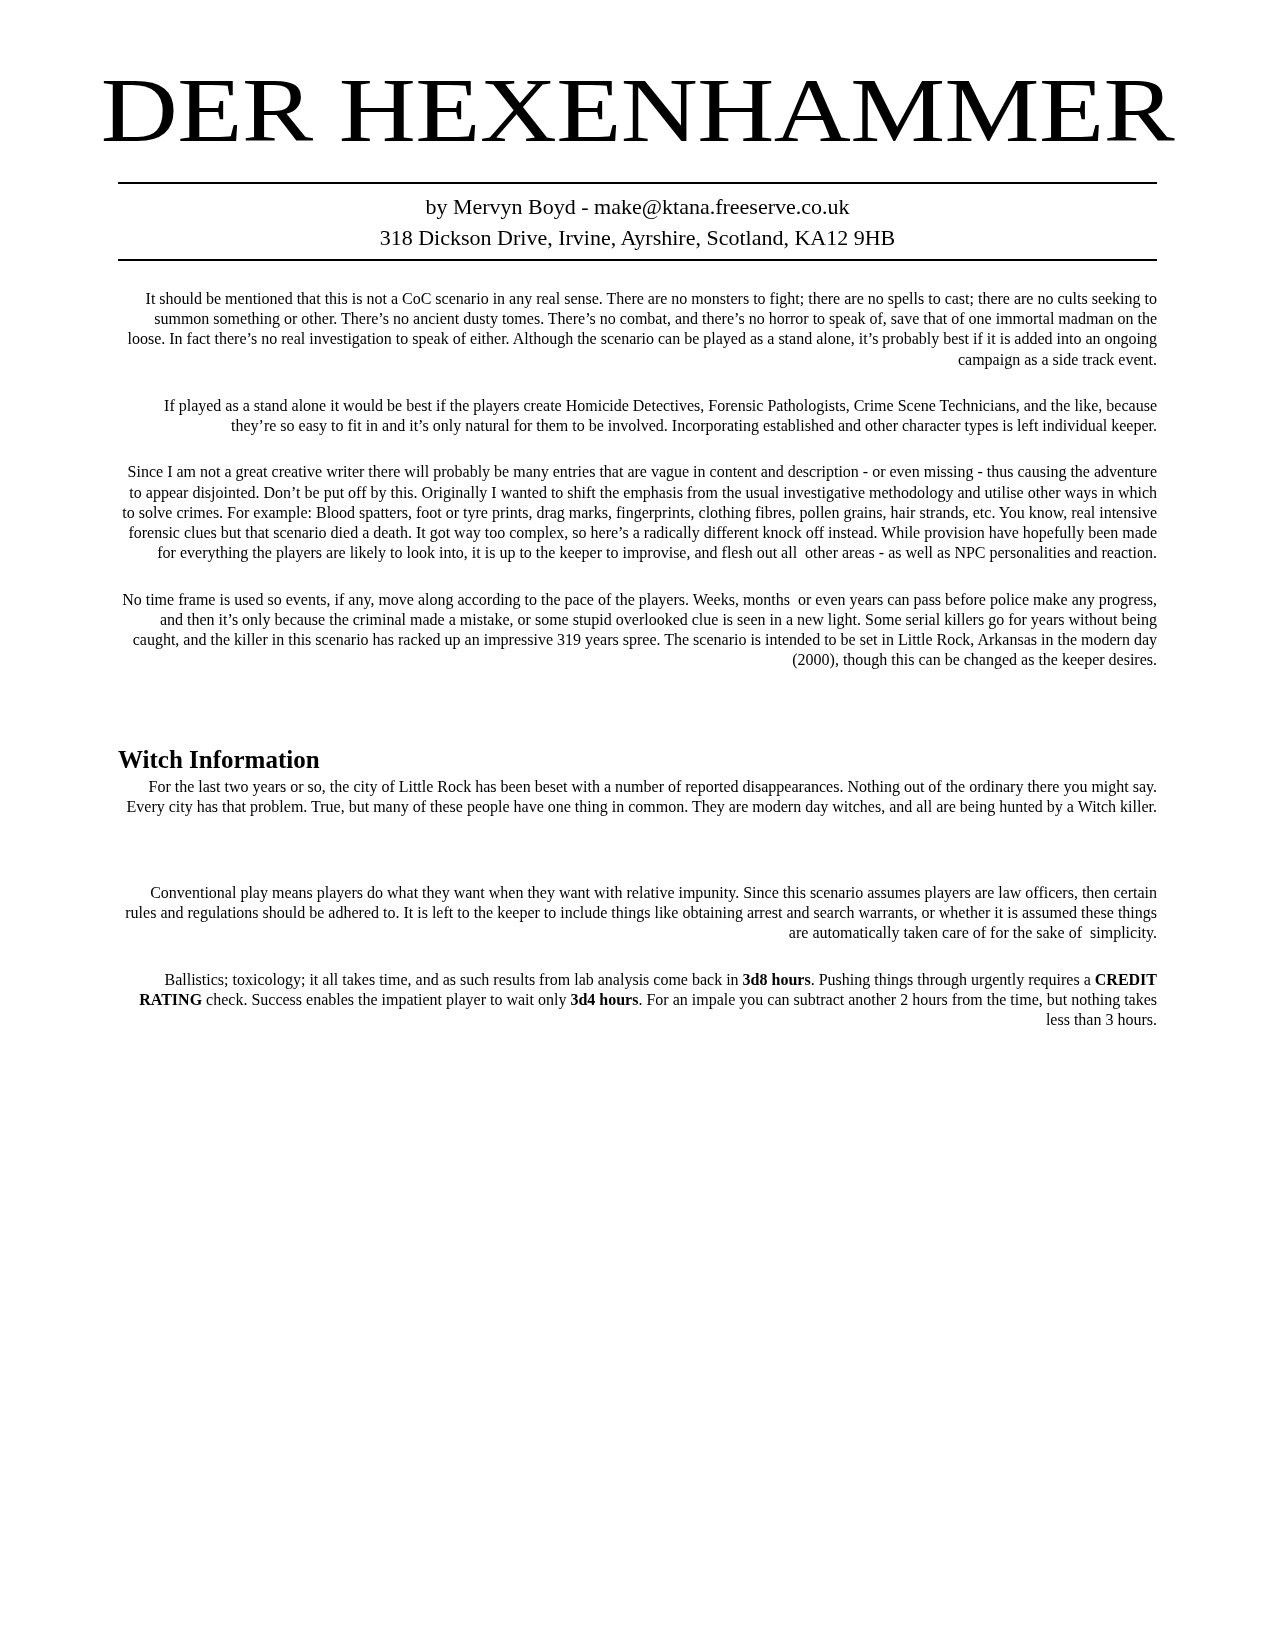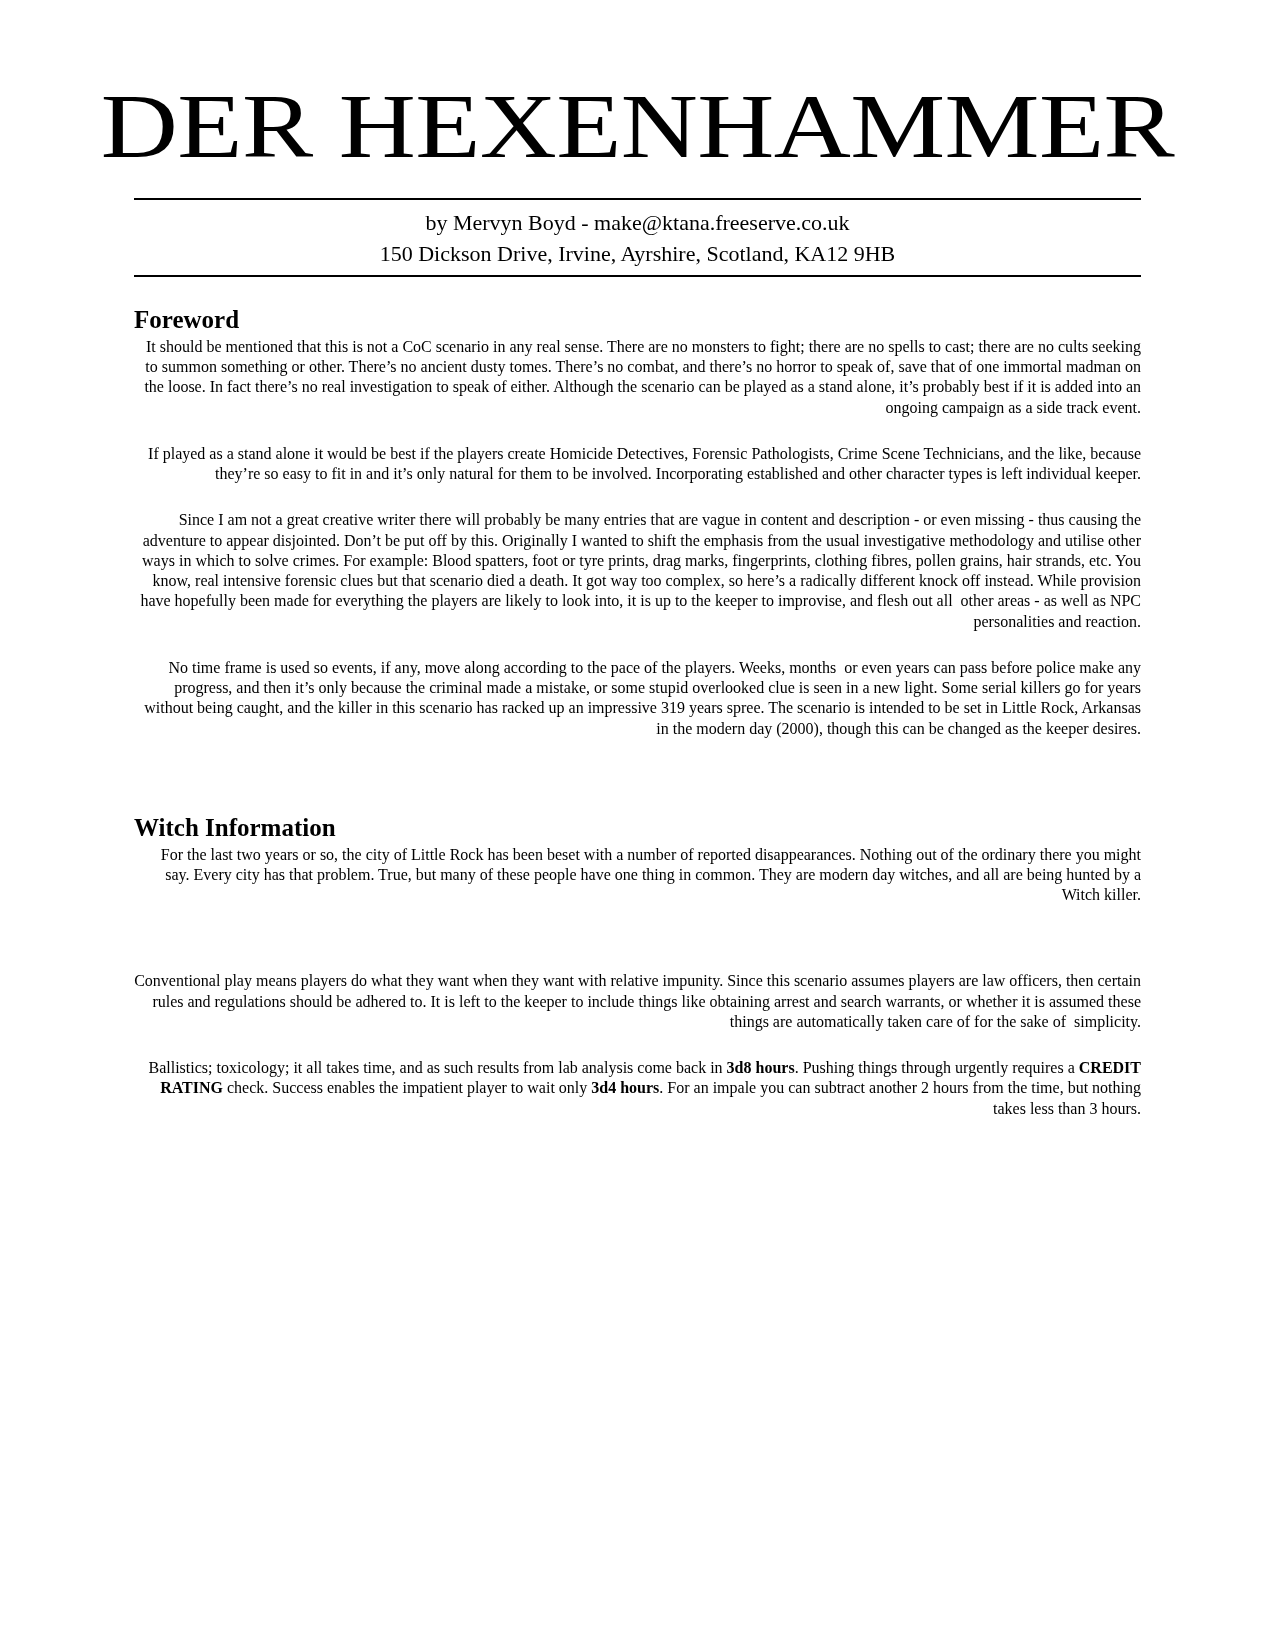--- a/index.html
+++ b/index.html
@@ -13,21 +13,21 @@
     font-family: "Liberation Serif", "DejaVu Serif", serif;
     color: #000000;
     -webkit-font-smoothing: antialiased;
   }
 
   .page {
     position: relative;
     width: 1275px;
     height: 1650px;
     box-sizing: border-box;
-    padding: 16px;
+    padding: 0;
     overflow: hidden;
   }
 
   
   .masthead {
     margin: 0;
     padding: 0 118px 0 118px;
   }
 
   .doc-title {
@@ -97,30 +97,29 @@
 
 <div class="page">
 
   <div class="masthead">
     <h1 class="doc-title">DER HEXENHAMMER</h1>
 
     <hr class="rule rule-top">
 
     <div class="byline-block">
       <p class="byline-line">by Mervyn Boyd - make@ktana.freeserve.co.uk</p>
-      <p class="byline-line">150 Dickson Drive, Irvine, Ayrshire, Scotland, KA12 9HB</p>
+      <p class="byline-line">318 Dickson Drive, Irvine, Ayrshire, Scotland, KA12 9HB</p>
     </div>
 
     <hr class="rule rule-bottom">
   </div>
 
   <div class="content">
 
     <section>
-      <h2 class="section-heading">Foreword</h2>
 
       <p class="body-text">It should be mentioned that this is not a CoC scenario in any real sense. There are no monsters to fight; there are no spells to cast; there are no cults seeking to summon something or other. There’s no ancient dusty tomes. There’s no combat, and there’s no horror to speak of, save that of one immortal madman on the loose. In fact there’s no real investigation to speak of either. Although the scenario can be played as a stand alone, it’s probably best if it is added into an ongoing campaign as a side track event.</p>
       <div class="para-gap"></div>
 
       <p class="body-text">If played as a stand alone it would be best if the players create Homicide Detectives, Forensic Pathologists, Crime Scene Technicians, and the like, because they’re so easy to fit in and it’s only natural for them to be involved. Incorporating established and other character types is left individual keeper.</p>
       <div class="para-gap"></div>
 
       <p class="body-text">Since I am not a great creative writer there will probably be many entries that are vague in content and description - or even missing - thus causing the adventure to appear disjointed. Don’t be put off by this. Originally I wanted to shift the emphasis from the usual investigative methodology and utilise other ways in which to solve crimes. For example: Blood spatters, foot or tyre prints, drag marks, fingerprints, clothing fibres, pollen grains, hair strands, etc. You know, real intensive forensic clues but that scenario died a death. It got way too complex, so here’s a radically different knock off instead. While provision have hopefully been made for everything the players are likely to look into, it is up to the keeper to improvise, and flesh out all  other areas - as well as NPC personalities and reaction.</p>
       <div class="para-gap"></div>
 

